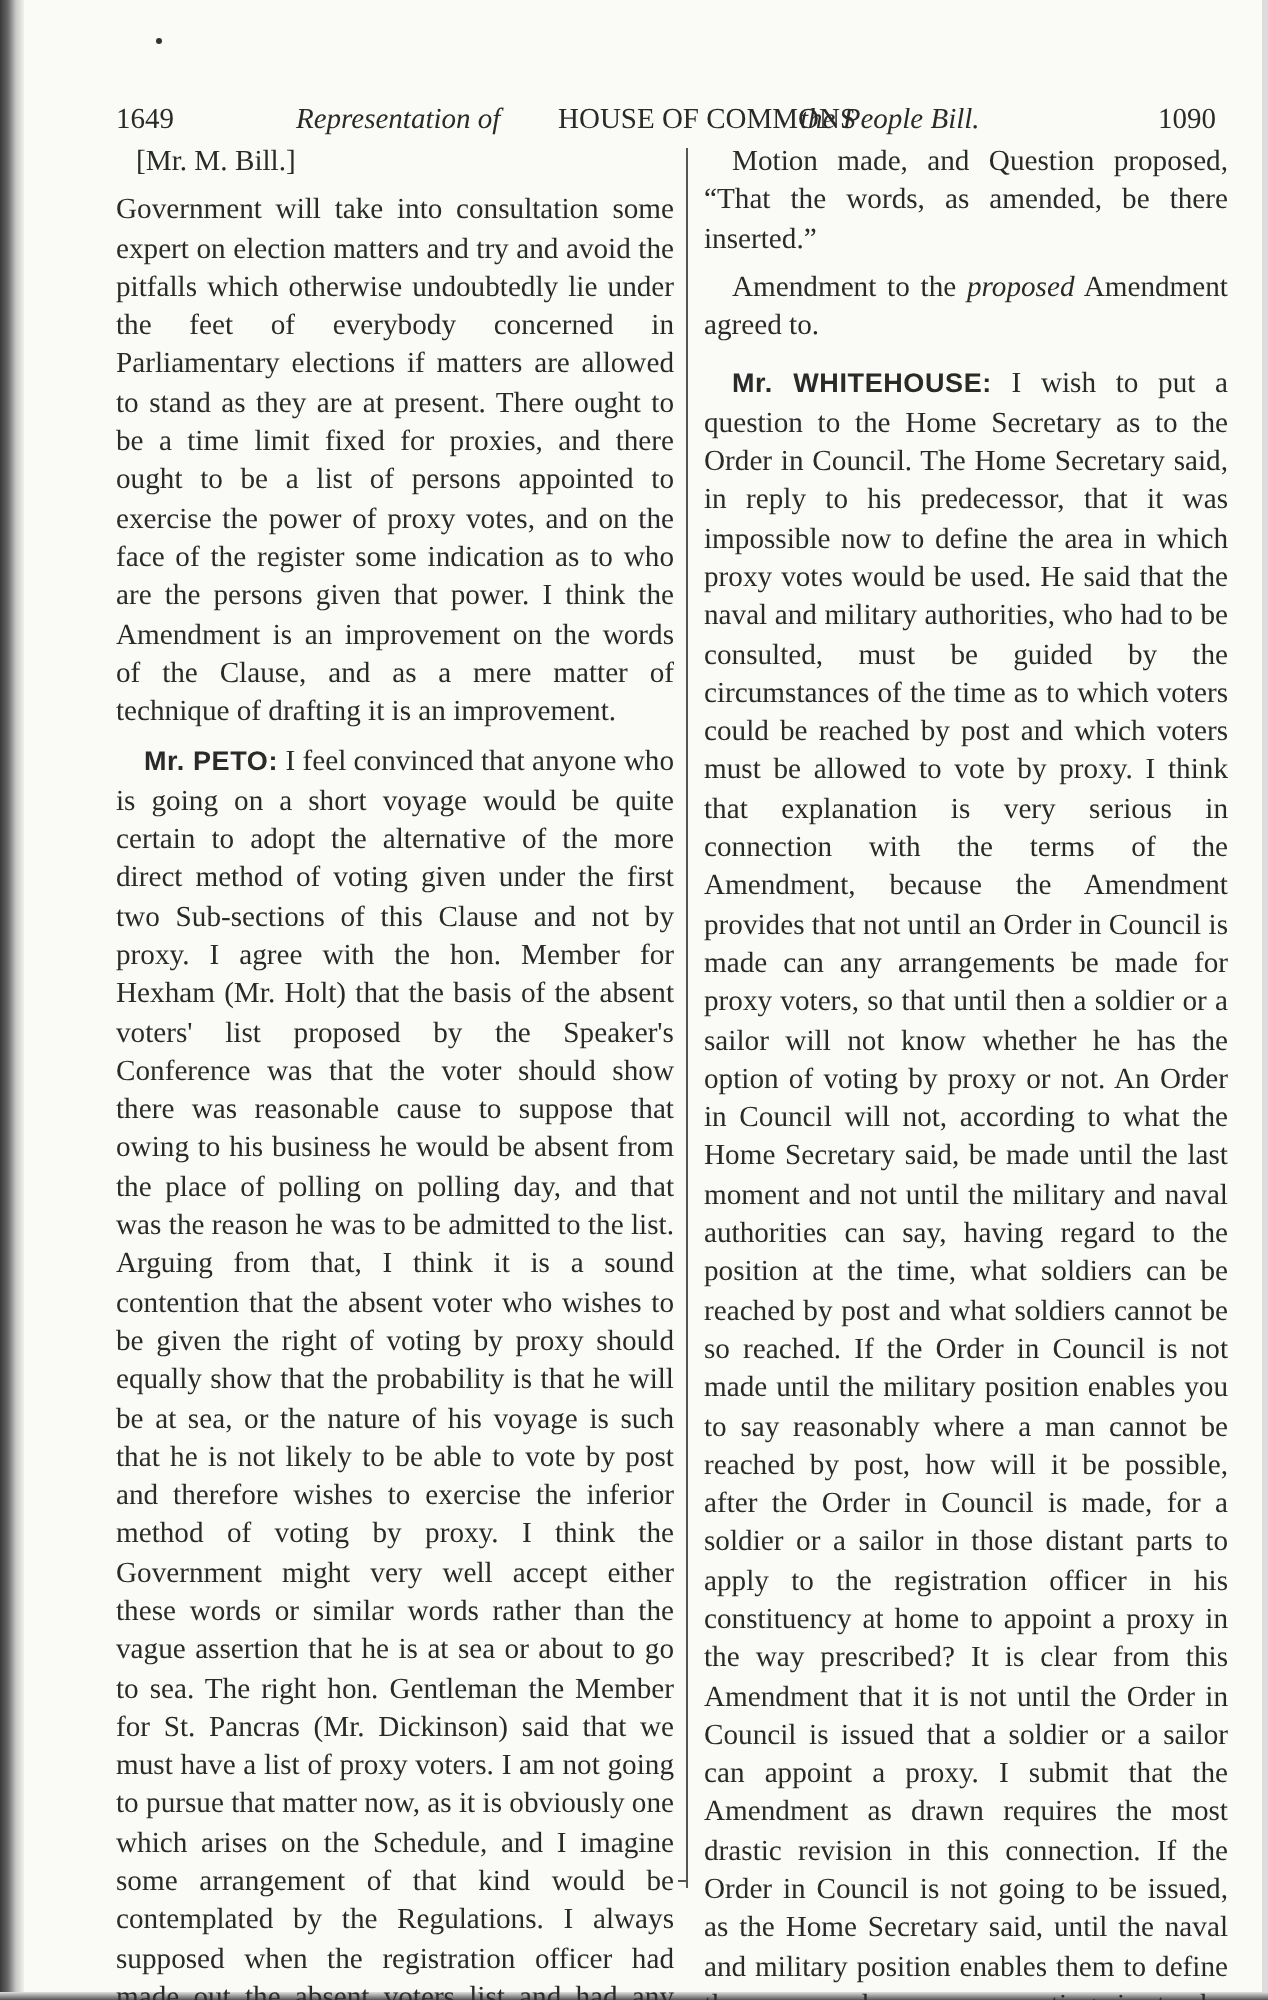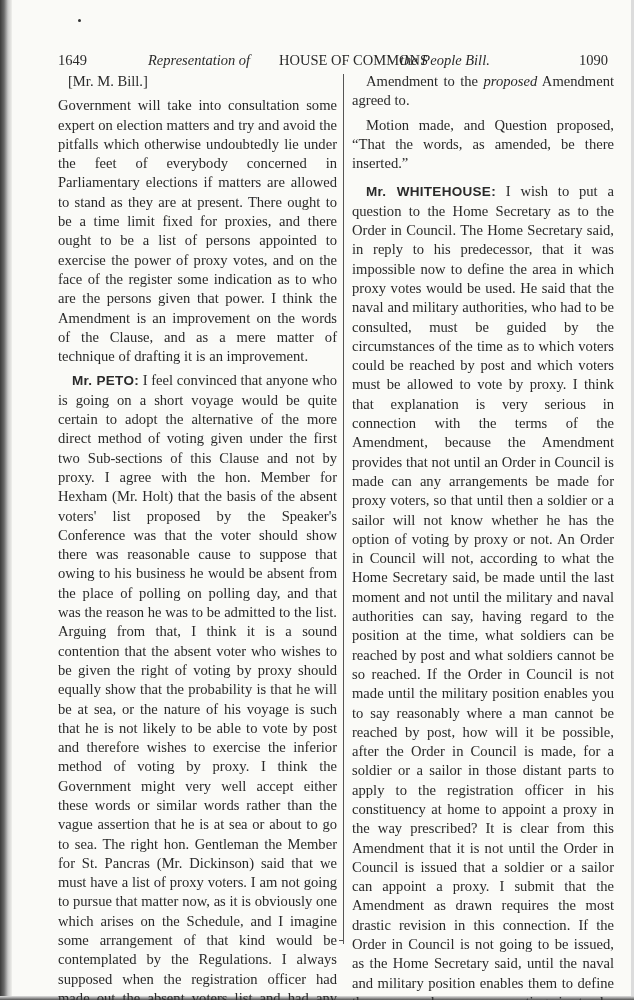--- a/index.html
+++ b/index.html
@@ -81,16 +81,16 @@
 <div class="col col-left">
   <p class="attrib">[Mr. M. Bill.]</p>
   <p class="noindent"><span>Government will take into consultation some expert on election matters and try and avoid the pitfalls which otherwise undoubtedly lie under the feet of everybody concerned in Parliamentary elections if matters are allowed to stand as they are at present. There ought to be a time limit fixed for proxies, and there ought to be a list of persons appointed to exercise the power of proxy votes, and on the face of the register some indication as to who are the persons given that power. I think the Amendment is an improvement on the words of the Clause, and as a mere matter of technique of drafting it is an improvement.</span></p>
   <p><span class="speaker">Mr. PETO:</span> <span>I feel convinced that anyone who is going on a short voyage would be quite certain to adopt the alternative of the more direct method of voting given under the first two Sub-sections of this Clause and not by proxy. I agree with the hon. Member for Hexham (Mr. Holt) that the basis of the absent voters' list proposed by the Speaker's Conference was that the voter should show there was reasonable cause to suppose that owing to his business he would be absent from the place of polling on polling day, and that was the reason he was to be admitted to the list. Arguing from that, I think it is a sound contention that the absent voter who wishes to be given the right of voting by proxy should equally show that the probability is that he will be at sea, or the nature of his voyage is such that he is not likely to be able to vote by post and therefore wishes to exercise the inferior method of voting by proxy. I think the Government might very well accept either these words or similar words rather than the vague assertion that he is at sea or about to go to sea. The right hon. Gentleman the Member for St. Pancras (Mr. Dickinson) said that we must have a list of proxy voters. I am not going to pursue that matter now, as it is obviously one which arises on the Schedule, and I imagine some arrangement of that kind would be contemplated by the Regulations. I always supposed when the registration officer had made out the absent voters list and had any application for proxies that that would be noted on that list, and I believe that is the scheme on which the Government are proceeding in this matter. I think some words should be adopted to show before a man is given a proxy vote that there is at least reasonable probability</span></p>
 </div>
 
 <div class="divider"></div>
 <div class="divider-tick"></div>
 
 <div class="col col-right">
+  <p><span>Motion made, and Question proposed, “That the words, as amended, be there inserted.”</span></p>
   <p><span>Amendment to the</span> <span class="italic">proposed</span> <span>Amendment agreed to.</span></p>
-  <p><span>Motion made, and Question proposed, “That the words, as amended, be there inserted.”</span></p>
   <p style="margin-top:9px"><span class="speaker">Mr. WHITEHOUSE:</span> <span>I wish to put a question to the Home Secretary as to the Order in Council. The Home Secretary said, in reply to his predecessor, that it was impossible now to define the area in which proxy votes would be used. He said that the naval and military authorities, who had to be consulted, must be guided by the circumstances of the time as to which voters could be reached by post and which voters must be allowed to vote by proxy. I think that explanation is very serious in connection with the terms of the Amendment, because the Amendment provides that not until an Order in Council is made can any arrangements be made for proxy voters, so that until then a soldier or a sailor will not know whether he has the option of voting by proxy or not. An Order in Council will not, according to what the Home Secretary said, be made until the last moment and not until the military and naval authorities can say, having regard to the position at the time, what soldiers can be reached by post and what soldiers cannot be so reached. If the Order in Council is not made until the military position enables you to say reasonably where a man cannot be reached by post, how will it be possible, after the Order in Council is made, for a soldier or a sailor in those distant parts to apply to the registration officer in his constituency at home to appoint a proxy in the way prescribed? It is clear from this Amendment that it is not until the Order in Council is issued that a soldier or a sailor can appoint a proxy. I submit that the Amendment as drawn requires the most drastic revision in this connection. If the Order in Council is not going to be issued, as the Home Secretary said, until the naval and military position enables them to define the areas where proxy voting is to be permitted, then the whole scheme will fall to the ground on the question of machinery, because it will not be possible for a soldier or a sailor to make the necessary application in time to the registration officer for the division. I think this is a point of</span></p>
 </div>
 
 </body></html>

